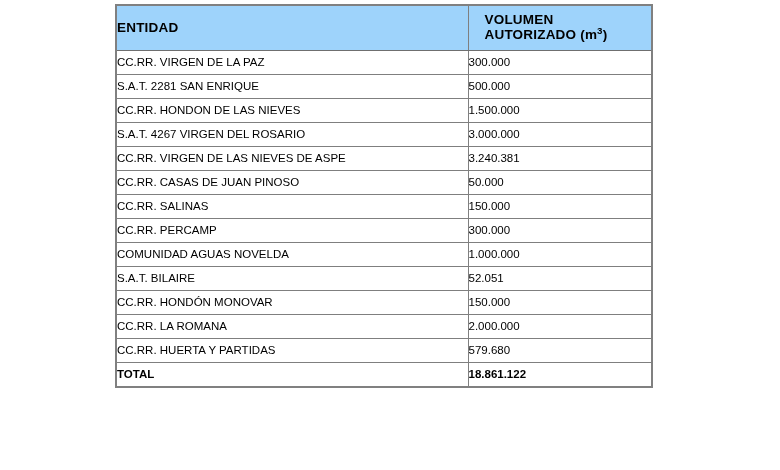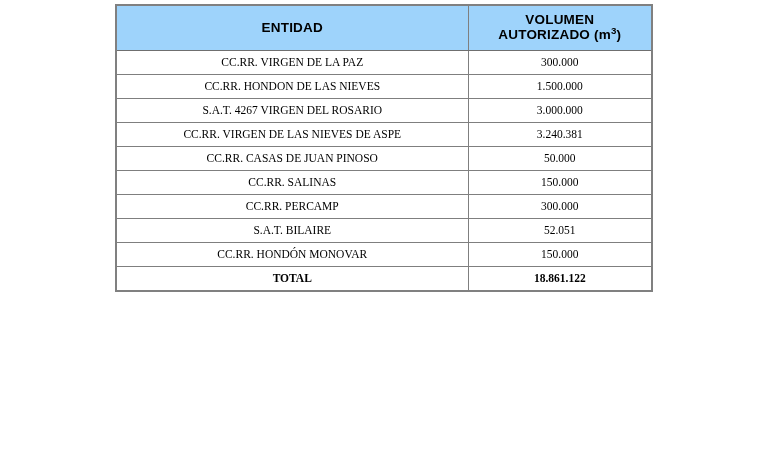--- a/index.html
+++ b/index.html
@@ -34,51 +34,50 @@
   }
 
   table#volume-table col.col-entidad { width: 352px; }
   table#volume-table col.col-volumen { width: 184px; }
 
   table#volume-table th,
   table#volume-table td {
     border: 1px solid #7f7f7f;
     padding: 0;
     margin: 0;
-    text-align: center;
+    text-align: left;
     vertical-align: middle;
     color: #000000;
     font-size: 11.5px;
     line-height: 1.1;
     height: 23px;
     white-space: nowrap;
     overflow: hidden;
   }
 
   
   table#volume-table thead th {
     background: #9ED3FB;
     font-weight: bold;
     font-size: 13.5px;
     height: 44px;
     letter-spacing: 0.2px;
     border-bottom: 1px solid #6f6f6f;
   }
-  .hdr-line { display: block; }
+  .hdr-line { display: block; padding-left: 16px; }
   .hdr-sup {
     font-size: 0.72em;
     vertical-align: super;
     line-height: 0;
   }
 
   
   table#volume-table tbody td {
     background: #ffffff;
     font-size: 11.5px;
-    font-family: Liberation Serif, serif;
   }
   td.cell-entidad { padding: 0 6px; }
   td.cell-volumen { padding: 0 6px; }
 
   
   tr.total-row td.total-label {
     text-align: right;
     font-weight: bold;
     padding-right: 9px;
     font-size: 12px;
@@ -107,20 +106,24 @@
           <span class="hdr-line"><span>AUTORIZADO (m</span><span class="hdr-sup">3</span><span>)</span></span>
         </th>
       </tr>
     </thead>
     <tbody id="table-body">
         <tr>
           <td class="cell-entidad">CC.RR. VIRGEN DE LA PAZ</td>
           <td class="cell-volumen">300.000</td>
         </tr>
         <tr>
+          <td class="cell-entidad">S.A.T. 2281 SAN ENRIQUE</td>
+          <td class="cell-volumen">500.000</td>
+        </tr>
+        <tr>
           <td class="cell-entidad">CC.RR. HONDON DE LAS NIEVES</td>
           <td class="cell-volumen">1.500.000</td>
         </tr>
         <tr>
           <td class="cell-entidad">S.A.T. 4267 VIRGEN DEL ROSARIO</td>
           <td class="cell-volumen">3.000.000</td>
         </tr>
         <tr>
           <td class="cell-entidad">CC.RR. VIRGEN DE LAS NIEVES DE ASPE</td>
           <td class="cell-volumen">3.240.381</td>
@@ -131,26 +134,38 @@
         </tr>
         <tr>
           <td class="cell-entidad">CC.RR. SALINAS</td>
           <td class="cell-volumen">150.000</td>
         </tr>
         <tr>
           <td class="cell-entidad">CC.RR. PERCAMP</td>
           <td class="cell-volumen">300.000</td>
         </tr>
         <tr>
+          <td class="cell-entidad">COMUNIDAD AGUAS NOVELDA</td>
+          <td class="cell-volumen">1.000.000</td>
+        </tr>
+        <tr>
           <td class="cell-entidad">S.A.T. BILAIRE</td>
           <td class="cell-volumen">52.051</td>
         </tr>
         <tr>
           <td class="cell-entidad">CC.RR. HONDÓN MONOVAR</td>
           <td class="cell-volumen">150.000</td>
+        </tr>
+        <tr>
+          <td class="cell-entidad">CC.RR. LA ROMANA</td>
+          <td class="cell-volumen">2.000.000</td>
+        </tr>
+        <tr>
+          <td class="cell-entidad">CC.RR. HUERTA Y PARTIDAS</td>
+          <td class="cell-volumen">579.680</td>
         </tr>
         <tr class="total-row">
           <td class="total-label">TOTAL</td>
           <td class="total-value">18.861.122</td>
         </tr>
       </tbody>
   </table>
 </div>
 
 </body></html>

